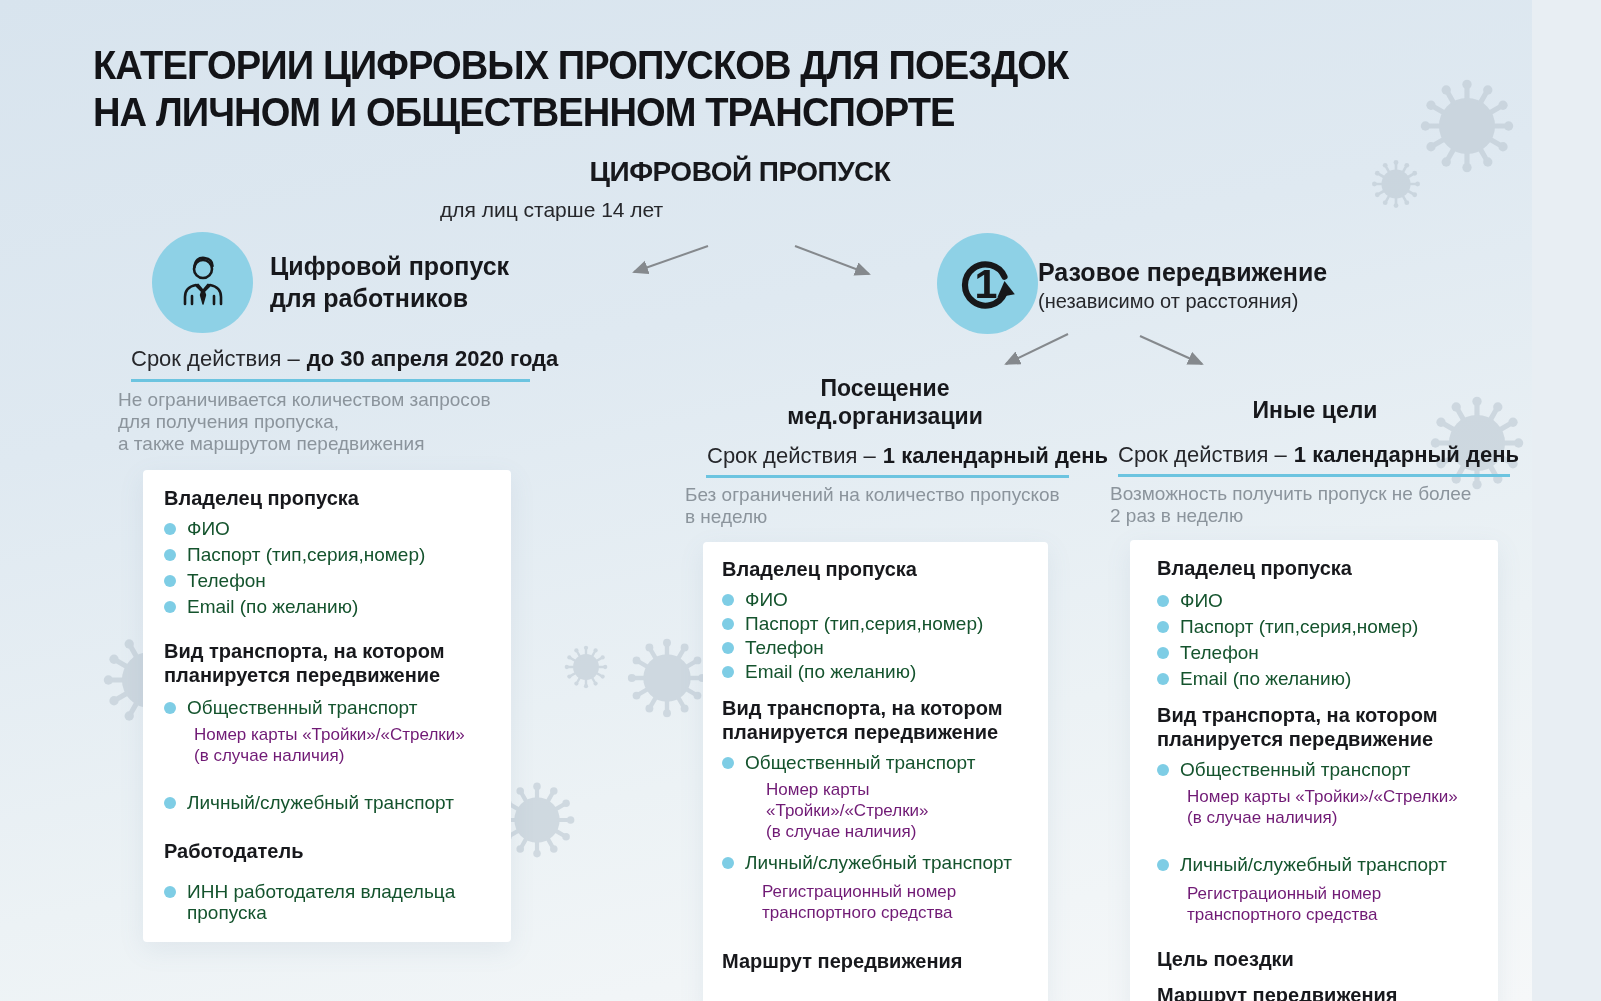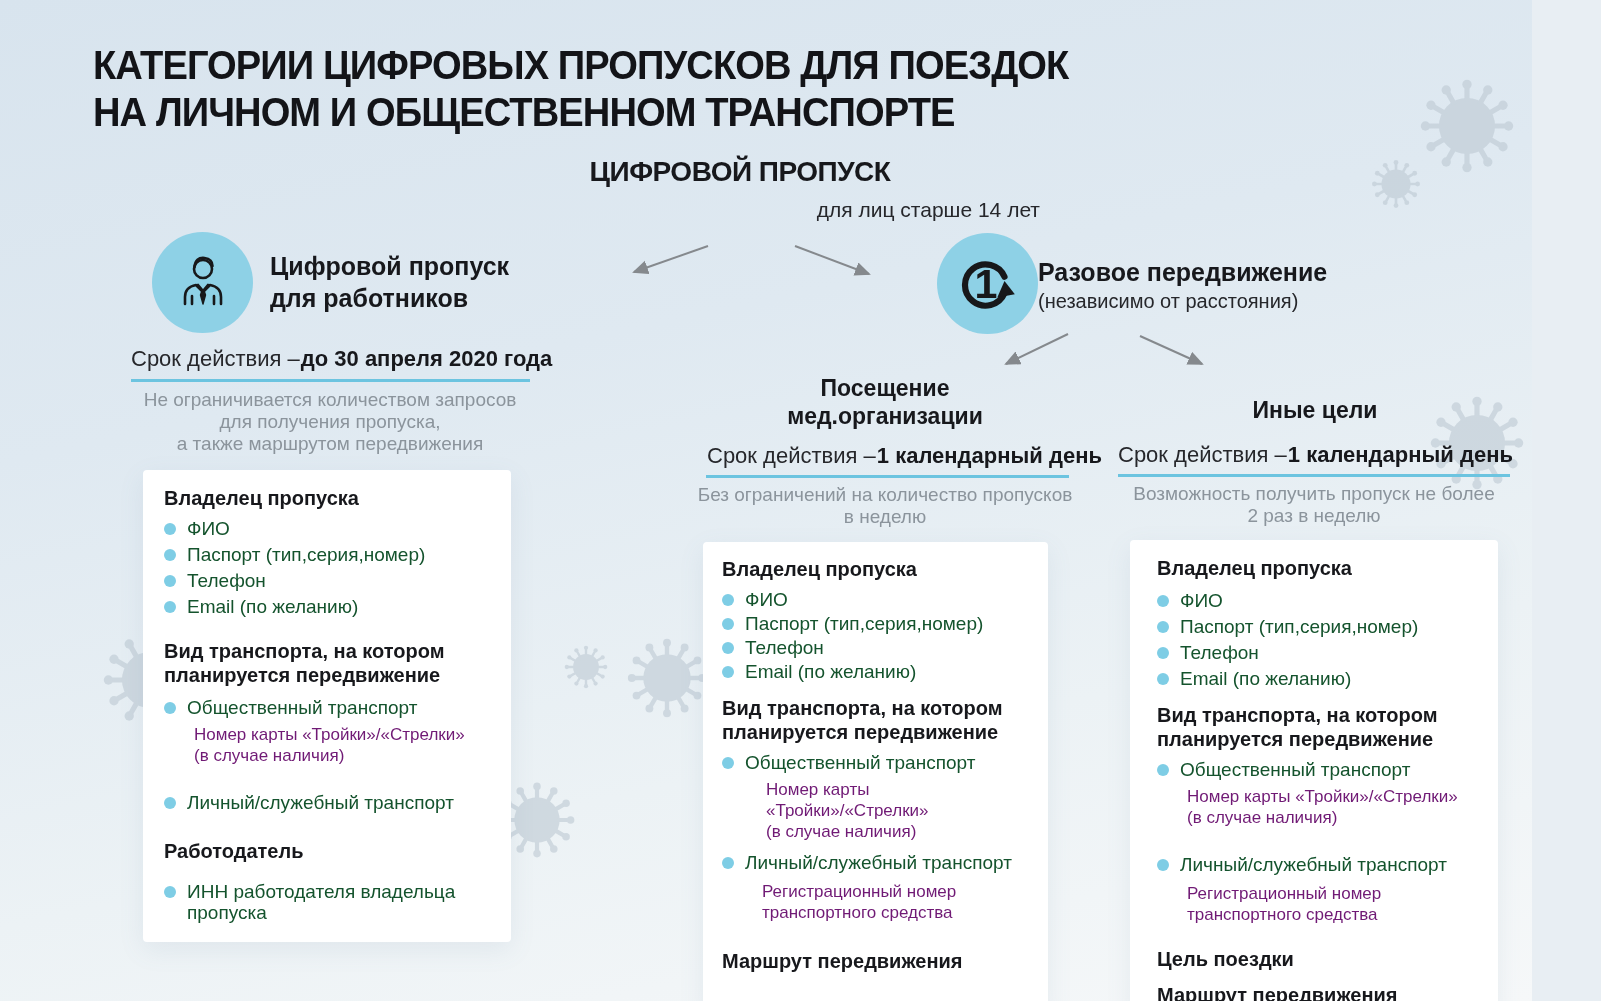--- a/index.html
+++ b/index.html
@@ -11,30 +11,30 @@
   .virus{position:absolute;z-index:0;opacity:.6;}
   .virus svg{display:block;width:100%;height:100%;}
   
   #arrows{position:absolute;left:0;top:0;z-index:1;pointer-events:none;}
   #arrows line{stroke:#85898d;stroke-width:2;}
   
   .h1{left:93px;top:42px;font-size:41px;line-height:47px;font-weight:bold;color:#131418;
       letter-spacing:-1px;white-space:pre-line;transform:scaleX(.93);transform-origin:left top;z-index:2;}
   .root-title{left:440px;top:156px;width:600px;text-align:center;font-size:28px;font-weight:bold;
       color:#17181c;letter-spacing:-.5px;z-index:2;}
-  .root-sub{left:440px;top:198px;width:600px;text-align:right;font-size:21px;color:#26272b;z-index:2;}
+  .root-sub{left:440px;top:198px;width:600px;text-align:left;font-size:21px;color:#26272b;z-index:2;}
   
   .circle-icon{border-radius:50%;background:#8ed1e6;z-index:2;display:flex;align-items:center;justify-content:center;}
   .branch-title{font-size:25px;font-weight:bold;color:#17181c;line-height:32px;white-space:pre-line;z-index:2;}
   .branch-sub{font-size:20px;color:#26272b;z-index:2;}
   
   .validity{font-size:22px;color:#26272b;white-space:nowrap;z-index:2;}
-  .validity b{color:#17181c;margin-left:1px;}
+  .validity b{color:#17181c;margin-left:7px;}
   .underline{height:3px;background:#6cc4e0;z-index:2;}
-  .note{font-size:19px;line-height:22px;color:#8b949c;text-align:center;white-space:pre-line;z-index:2;}
+  .note{font-size:19px;line-height:22px;color:#8b949c;text-align:left;white-space:pre-line;z-index:2;}
   .col-title{font-size:23px;line-height:28px;font-weight:bold;color:#17181c;text-align:center;white-space:pre-line;z-index:2;}
   
   .card{background:#fff;border-radius:4px;z-index:3;box-shadow:0 8px 26px rgba(96,125,153,.10);box-sizing:border-box;}
   .card-h{font-size:20px;font-weight:bold;color:#17181c;line-height:24px;white-space:pre-line;}
   .blt{display:flex;align-items:flex-start;margin-top:5px;}
   .dot{flex:0 0 auto;width:12px;height:12px;border-radius:50%;background:#7ecde5;margin:5px 11px 0 0;}
   .blt-t{font-size:19px;line-height:21px;color:#14532d;white-space:pre-line;}
   .subnote{font-size:17px;line-height:21px;color:#701a75;margin:6px 0 0 30px;white-space:pre-line;}
   .mt8{margin-top:8px;}.mt10{margin-top:10px;}.mt14{margin-top:14px;}
   .mt18{margin-top:18px;}.mt22{margin-top:22px;}.mt26{margin-top:26px;}

